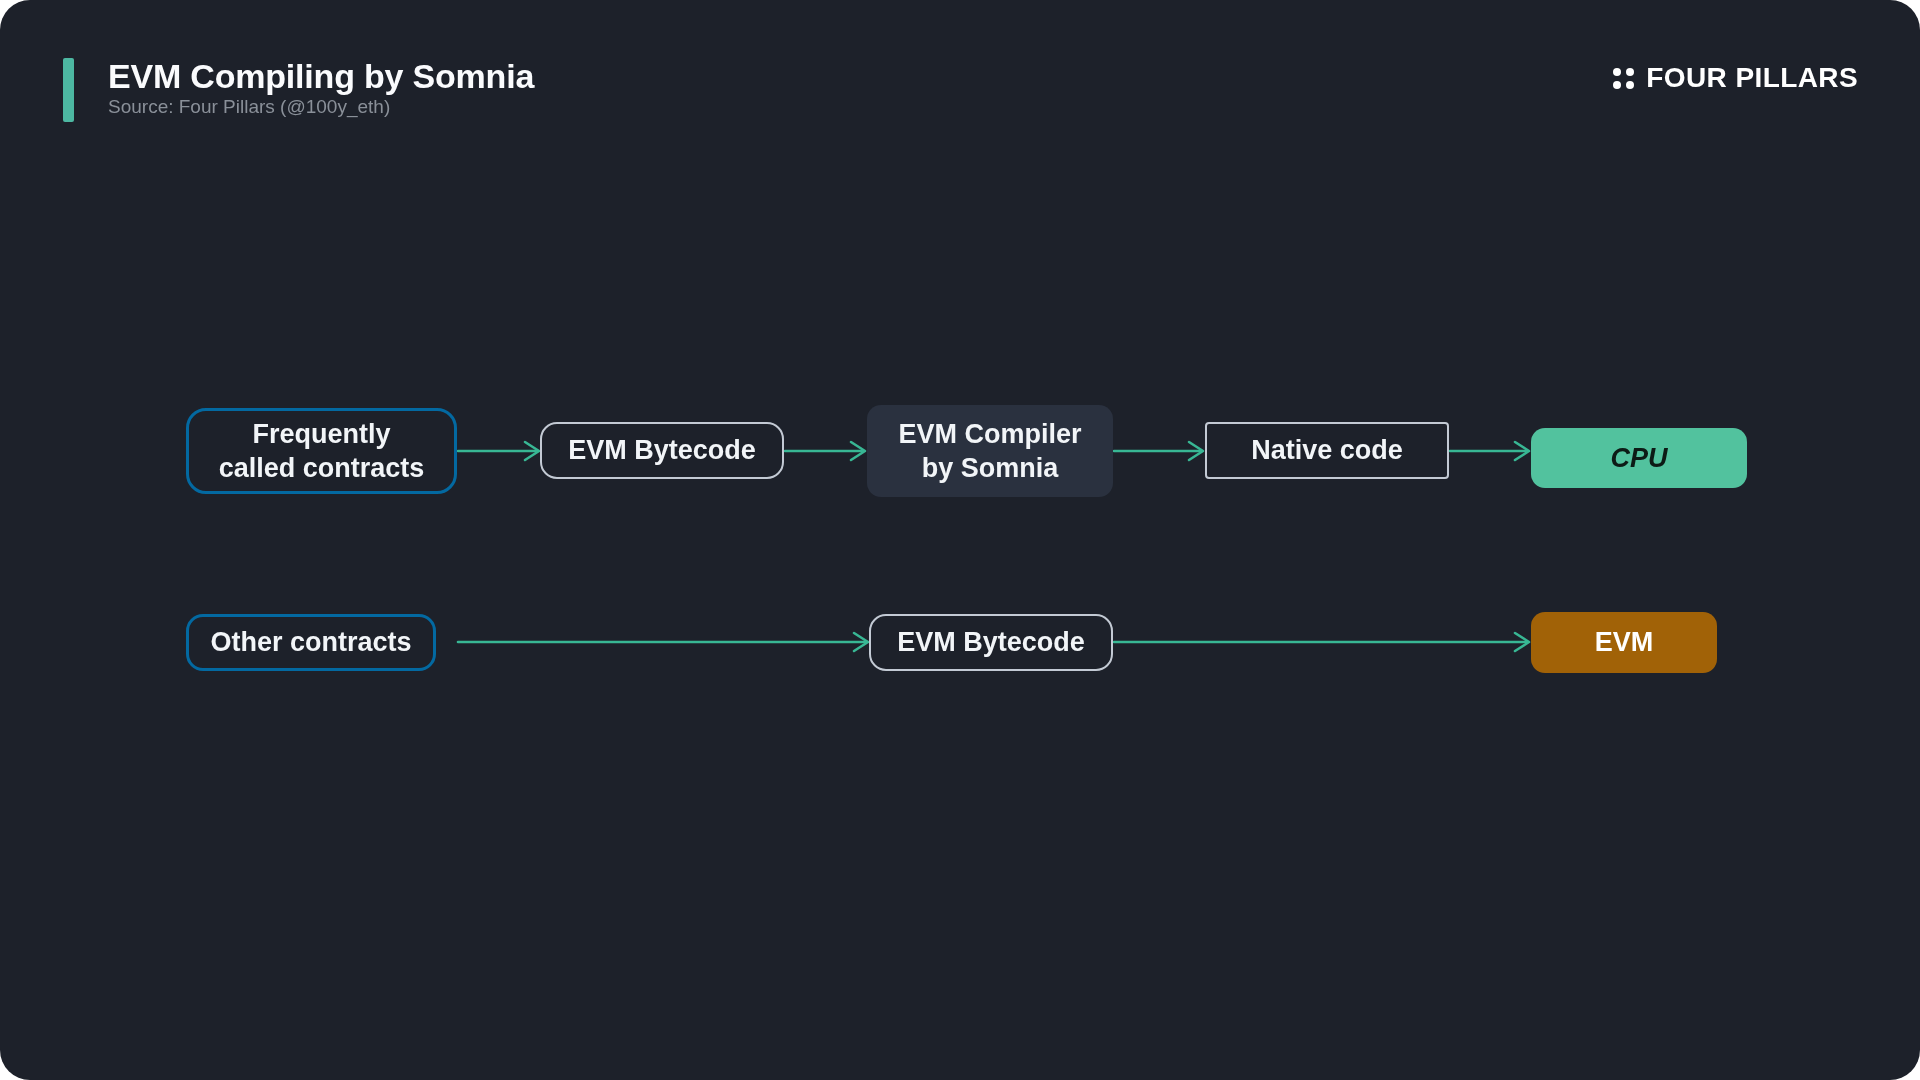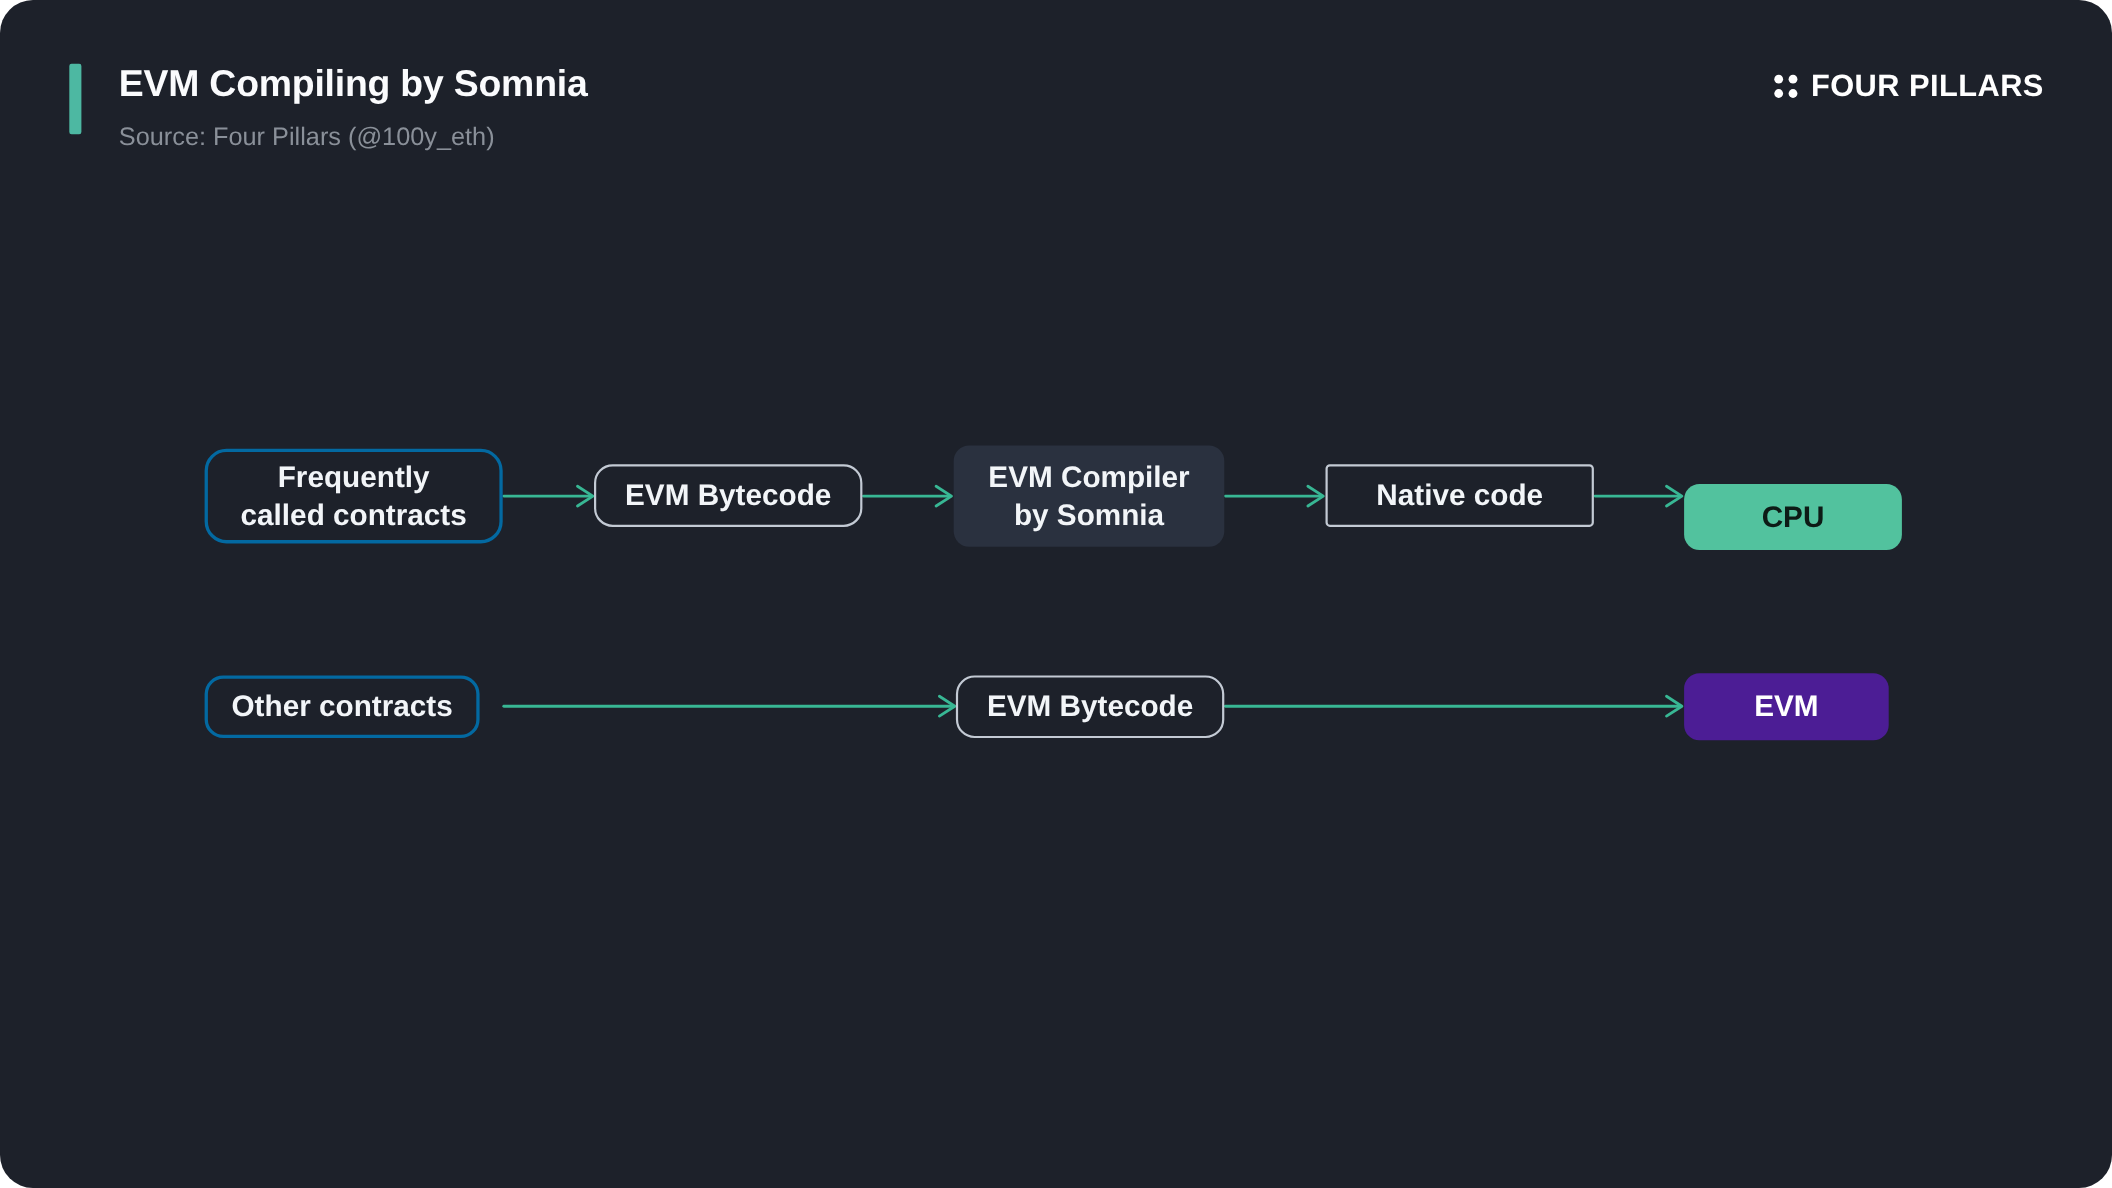--- a/index.html
+++ b/index.html
@@ -28,22 +28,22 @@
     border-radius: 2px;
     flex: 0 0 auto;
   }
   .title-block { margin-left: 34px; }
   .page-title {
     font-size: 34px; font-weight: 700;
     color: #fafbfd; letter-spacing: -0.2px;
     line-height: 1.1;
   }
   .source-caption {
-    margin-top: 16px;
-    font-size: 23px; font-weight: 400;
+    margin-top: 1px;
+    font-size: 19px; font-weight: 400;
     color: #8a9099;
   }
 
   .brand {
     position: absolute; right: 62px; top: 58px;
     height: 40px;
     display: flex; align-items: center; gap: 12px;
   }
   .dots-grid {
     display: grid;
@@ -82,21 +82,21 @@
   .slate-filled {
     background: #2a313f;
     border: none;
   }
   .green-filled {
     background: #52c29e;
     border: none;
     color: #0d1b16;
   }
   .purple-filled {
-    background: #4c1d95;
+    background: #a16207;
     border: none;
     color: #ffffff;
   }
 
   .arrow-layer {
     position: absolute; inset: 0;
     width: 1920px; height: 1080px;
     pointer-events: none;
   }
   .arrow-layer line, .arrow-layer polyline {
@@ -168,21 +168,21 @@
 
   <div class="node slate-filled" style="left:867px; top:405px; width:246px; height:92px; border-radius:14px;">
     <span>EVM Compiler</span>
     <span>by Somnia</span>
   </div>
 
   <div class="node gray-outline" style="left:1205px; top:422px; width:244px; height:57px; border-radius:4px;">
     <span>Native code</span>
   </div>
 
-  <div class="node green-filled" style="left:1531px; top:440px; width:198px; height:60px; border-radius:14px;">
+  <div class="node green-filled" style="left:1531px; top:428px; width:216px; height:60px; border-radius:14px;font-style:italic;">
     <span>CPU</span>
   </div>
 
   <div class="node teal-outline" style="left:186px; top:614px; width:250px; height:57px; border-radius:17px;">
     <span>Other contracts</span>
   </div>
 
   <div class="node gray-outline" style="left:869px; top:614px; width:244px; height:57px; border-radius:17px;">
     <span>EVM Bytecode</span>
   </div>

